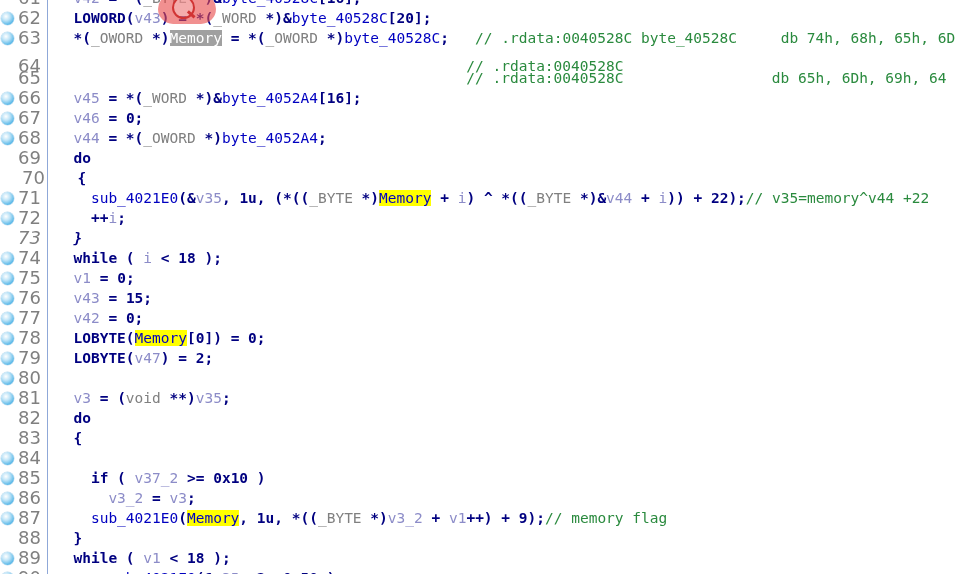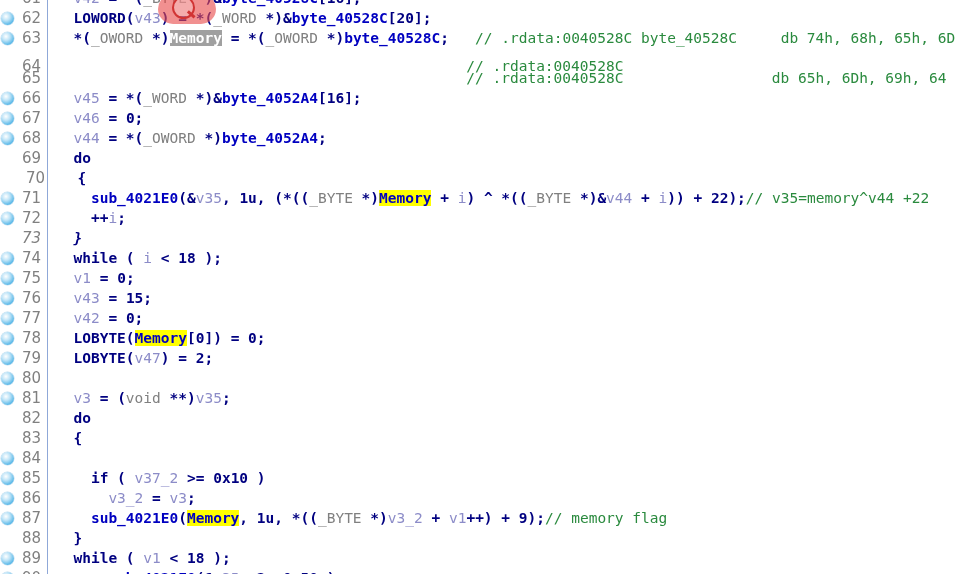--- a/index.html
+++ b/index.html
@@ -29,33 +29,33 @@
   }
   .marker{
     position:absolute;left:1px;width:13px;height:13px;border-radius:50%;
     background:radial-gradient(circle at 38% 34%, #ffffff 0%, #bfe4f7 34%, #59b8e8 72%, #2f9ad6 100%);
     box-shadow:0 0 0 0.5px rgba(60,150,210,.35);
   }
   .row .lineno{
     position:absolute;left:0;top:0;width:41px;
     text-align:right;
     color:#808080;
-    font-size:15px;
+    font-size:18px;
     font-family:"DejaVu Sans","Liberation Sans",sans-serif;
   }
   .row .content{
     position:absolute;left:56px;top:0;
     white-space:pre;
   }
   
   .kw    {color:#000080;font-weight:bold;}      
   .punct {color:#000080;font-weight:bold;}      
   .type  {color:#808080;}                       
   .var   {color:#8c8cc8;}                       
-  .glob  {color:#0000c0;font-weight:bold;}      
+  .glob  {color:#0000c0;font-weight:normal;}      
   .num   {color:#000080;font-weight:bold;}      
   .cmt   {color:#2a8a3e;}                       
   .macro {color:#000080;font-weight:bold;}      
   .hl    {background:#ffff00;}                  
   .sel   {background:#a0a0a0;color:#ffffff;}    
 
   
   .cursor-annot{
     position:absolute;
     z-index:40;

